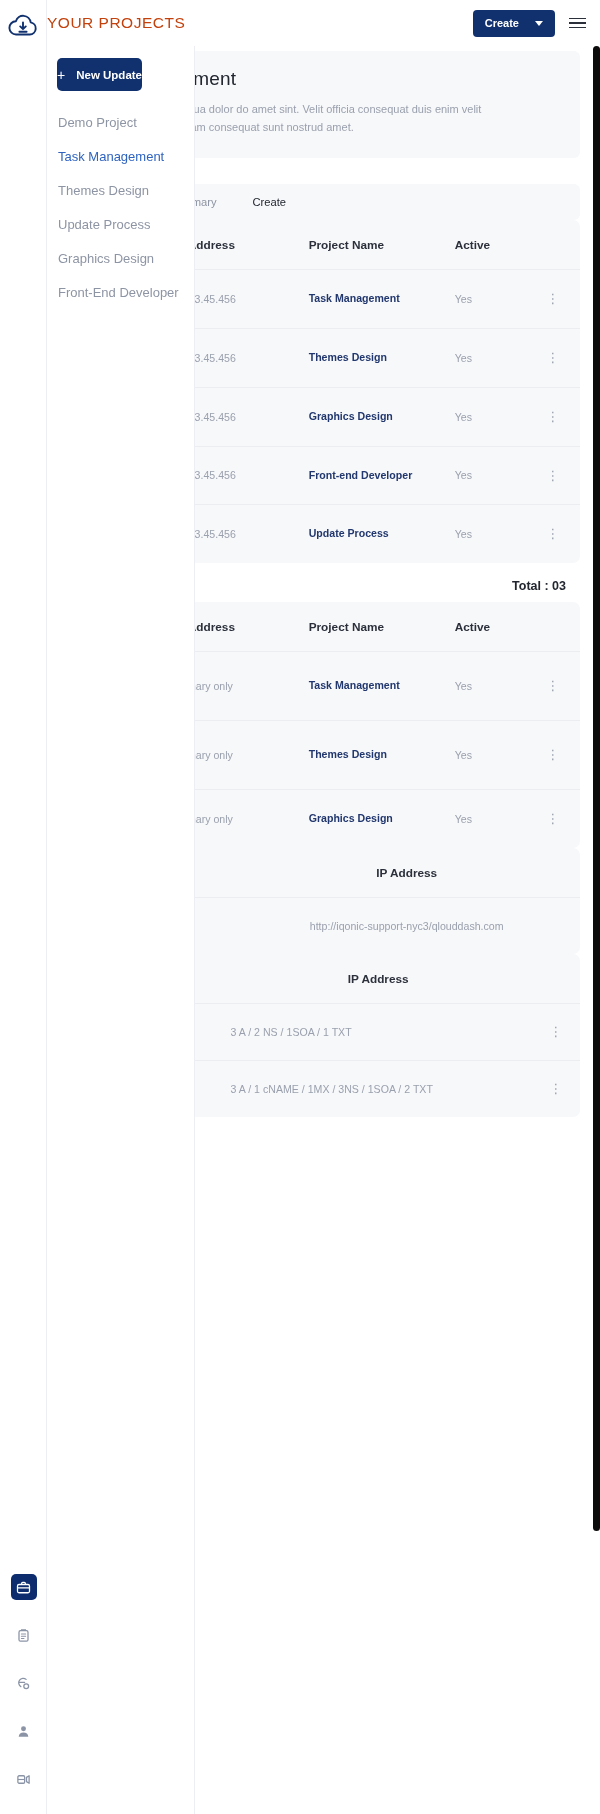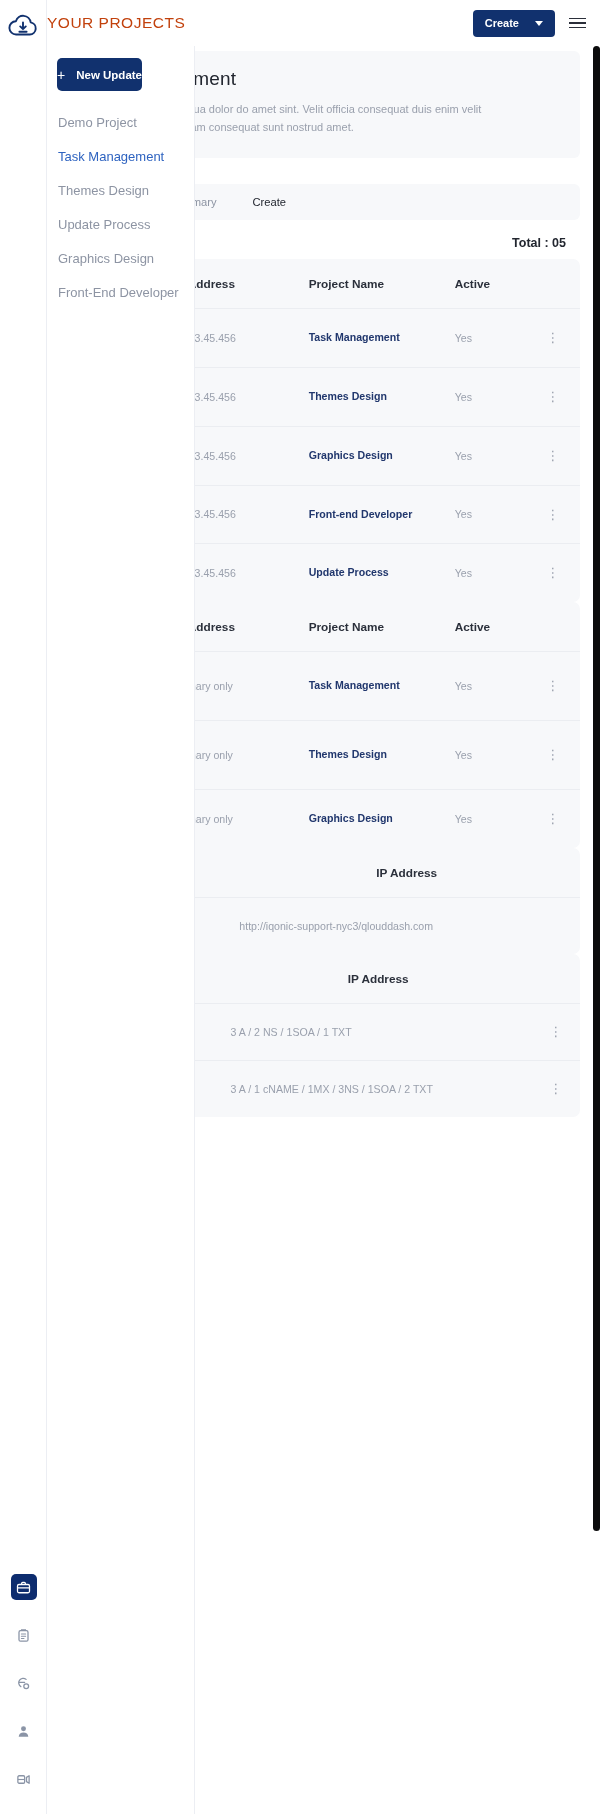--- a/index.html
+++ b/index.html
@@ -111,21 +111,21 @@
   .tbl-proj col.c-ip   { width:112px; }
   .tbl-proj col.c-name { width:118px; }
   .tbl-proj col.c-act  { width:62px; }
   .tbl-proj col.c-menu { width:44px; }
   .tbl-proj th.h-ip, .tbl-proj td.d-ip { padding-left:10px; }
 
   
   .tbl-url col.c-host { width:150px; }
   .tbl-url col.c-url  { width:300px; }
   .tbl-url th.h-url { text-align:center; }
-  .tbl-url td.d-url { }
+  .tbl-url td.d-url { text-align:center; }
 
   
   .tbl-dns col.c-host { width:150px; }
   .tbl-dns col.c-rec  { width:280px; }
   .tbl-dns col.c-menu { width:44px; }
   .tbl-dns th.h-rec { text-align:center; }
 
   
   .scrollbar { position:absolute; right:0; top:46px; width:7px; height:1768px; background:#ffffff; z-index:45; }
   .scrollbar .thumb { position:absolute; top:0; left:0; width:7px; height:1485px; background:#0b0b0c; border-radius:4px; }
@@ -142,21 +142,20 @@
         <h1>Task Management</h1>
         <p>Sunt ullamco est sit aliqua dolor do amet sint. Velit officia consequat duis enim velit mollit. Exercitation veniam consequat sunt nostrud amet.</p>
       </div>
 
       <div class="tabs">
         <div class="tab">Overview</div>
         <div class="tab">Summary</div>
         <div class="tab active">Create</div>
       </div>
 
-      <div class="total-line">Total : 05</div>
       <div class="card">
         <table class="tbl-proj">
           <colgroup>
               <col class="c-host">
               <col class="c-ip">
               <col class="c-name">
               <col class="c-act">
               <col class="c-menu">
             </colgroup>
           <thead>
@@ -211,20 +210,21 @@
               <td class="cell-proj">Update Process</td>
               <td>Yes</td>
               <td class="dots">
                   <span>⋮</span>
                 </td>
             </tr>
           </tbody>
         </table>
       </div>
 
+      <div class="total-line">Total : 03</div>
       <div class="card">
         <table class="tbl-proj">
           <colgroup>
               <col class="c-host">
               <col class="c-ip">
               <col class="c-name">
               <col class="c-act">
               <col class="c-menu">
             </colgroup>
           <thead>

